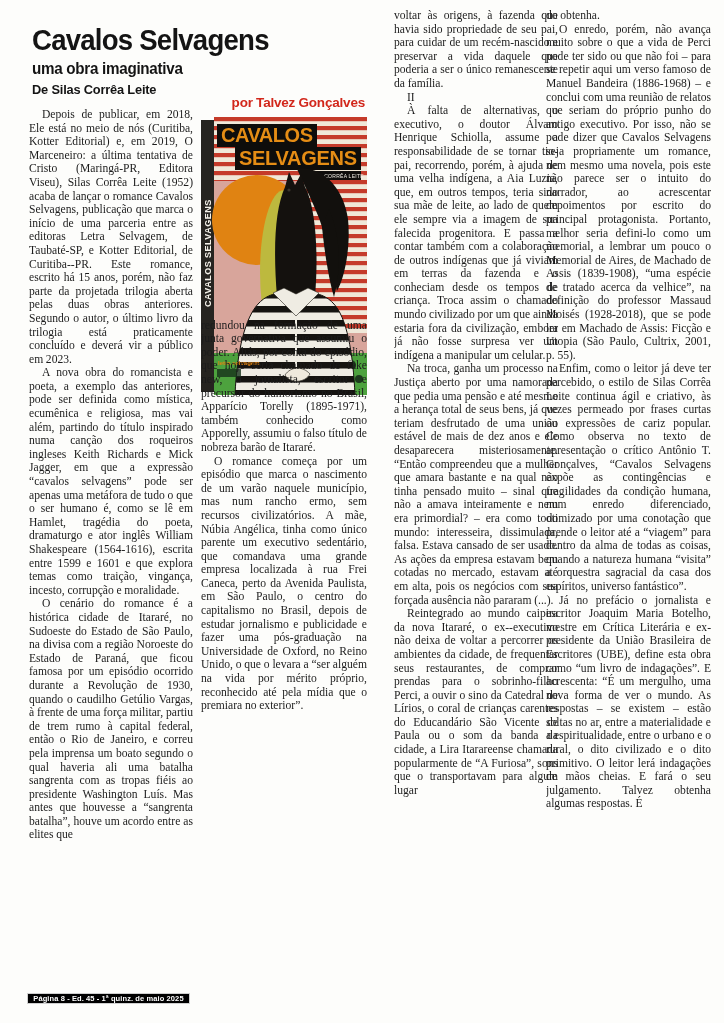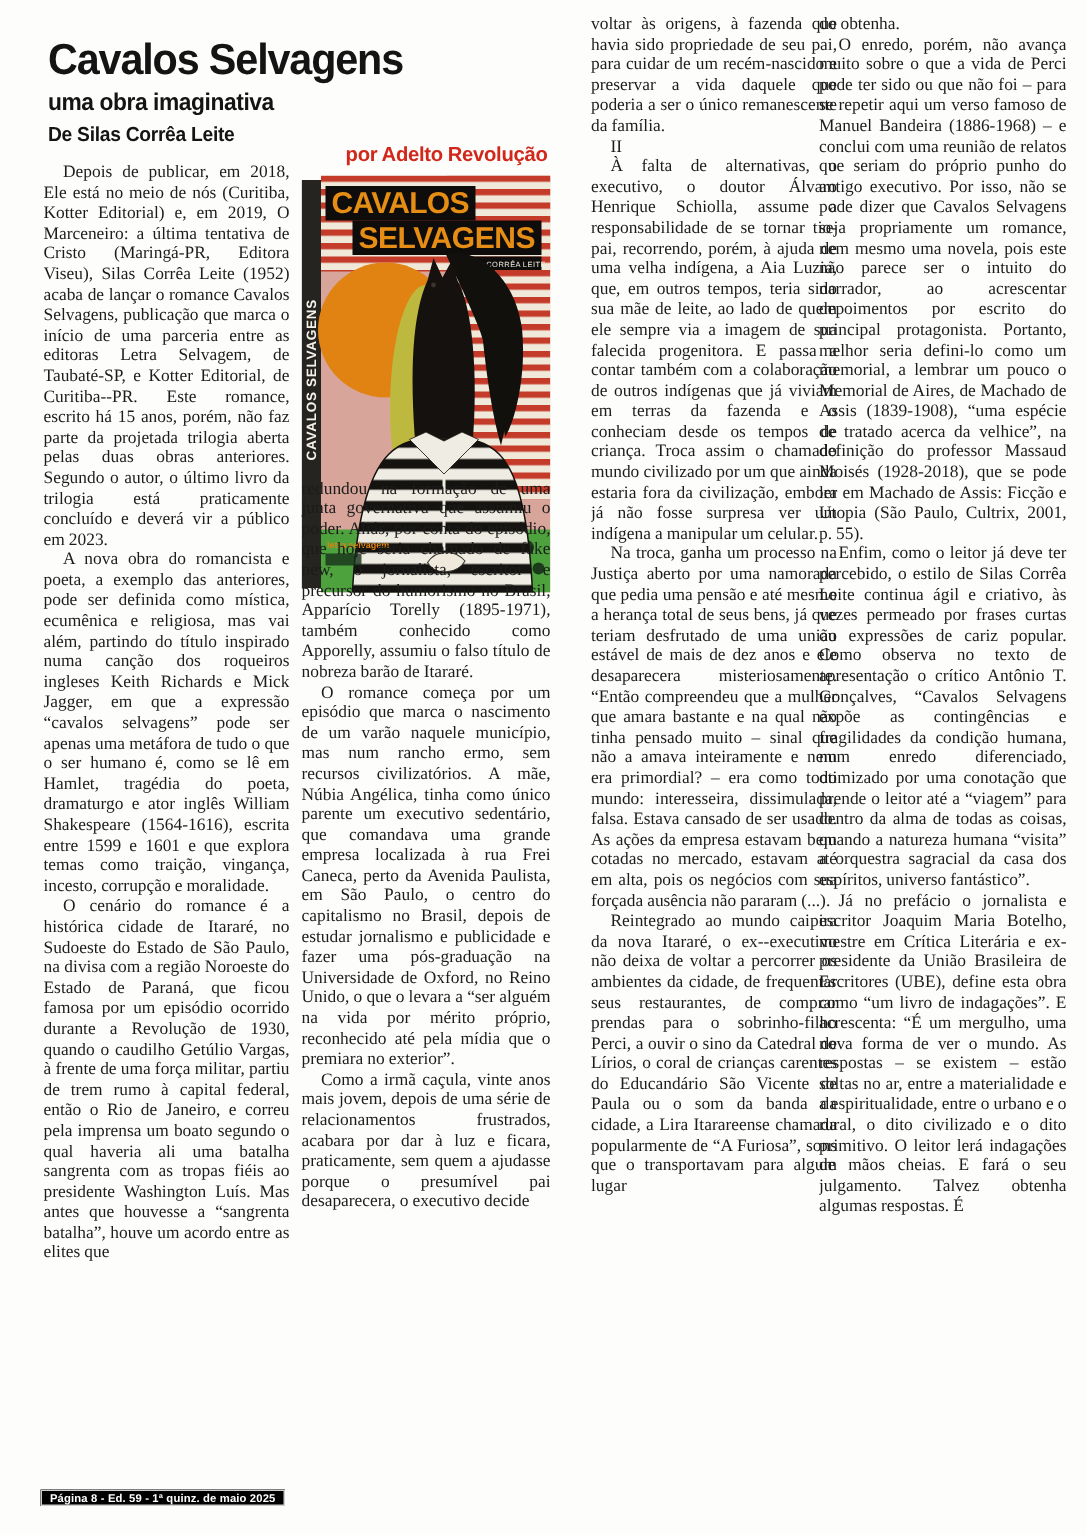--- a/index.html
+++ b/index.html
@@ -51,21 +51,21 @@
   <div class="authorline">De Silas Corrêa Leite</div>
 </div>
 
 <div class="col col1">
   <p>Depois de publicar, em 2018, Ele está no meio de nós (Curitiba, Kotter Editorial) e, em 2019, O Marceneiro: a última tentativa de Cristo (Maringá-PR, Editora Viseu), Silas Corrêa Leite (1952) acaba de lançar o romance Cavalos Selvagens, publicação que marca o início de uma parceria entre as editoras Letra Selvagem, de Taubaté-SP, e Kotter Editorial, de Curitiba--PR. Este romance, escrito há 15 anos, porém, não faz parte da projetada trilogia aberta pelas duas obras anteriores. Segundo o autor, o último livro da trilogia está praticamente concluído e deverá vir a público em 2023.</p>
   <p>A nova obra do romancista e poeta, a exemplo das anteriores, pode ser definida como mística, ecumênica e religiosa, mas vai além, partindo do título inspirado numa canção dos roqueiros ingleses Keith Richards e Mick Jagger, em que a expressão “cavalos selvagens” pode ser apenas uma metáfora de tudo o que o ser humano é, como se lê em Hamlet, tragédia do poeta, dramaturgo e ator inglês William Shakespeare (1564-1616), escrita entre 1599 e 1601 e que explora temas como traição, vingança, incesto, corrupção e moralidade.</p>
   <p>O cenário do romance é a histórica cidade de Itararé, no Sudoeste do Estado de São Paulo, na divisa com a região Noroeste do Estado de Paraná, que ficou famosa por um episódio ocorrido durante a Revolução de 1930, quando o caudilho Getúlio Vargas, à frente de uma força militar, partiu de trem rumo à capital federal, então o Rio de Janeiro, e correu pela imprensa um boato segundo o qual haveria ali uma batalha sangrenta com as tropas fiéis ao presidente Washington Luís. Mas antes que houvesse a “sangrenta batalha”, houve um acordo entre as elites que</p>
 </div>
 
 <div class="col col2">
-  <div class="byline">por Adelto Revolução</div>
+  <div class="byline">por Talvez Gonçalves</div>
   <div class="cover-wrap">
     <svg viewBox="0 0 166 278" xmlns="http://www.w3.org/2000/svg">
       <defs>
         <pattern id="redstr" width="10" height="9" patternUnits="userSpaceOnUse">
           <rect width="10" height="9" fill="#f0e8d8"></rect>
           <rect width="10" height="4.2" y="0" fill="#c53b2a"></rect>
         </pattern>
         <pattern id="shirt" width="14" height="14" patternUnits="userSpaceOnUse">
           <rect width="14" height="14" fill="#efece3"></rect>
           <rect width="14" height="6.5" y="7" fill="#151310"></rect>
@@ -101,31 +101,30 @@
       <path d="M72,176 L95,199 L118,176 L107,171 L95,177 L83,171 Z" fill="#efece3" stroke="#232019" stroke-width="0.6"></path>
       <line x1="95" y1="199" x2="95" y2="250" stroke="#efece3" stroke-width="2"></line>
       <path d="M84,258 C90,249 102,249 109,257 C104,266 89,267 84,258 Z" fill="#efe9dc" stroke="#33302a" stroke-width="0.7"></path>
 
       <text x="17" y="248" font-family="Liberation Sans, sans-serif" font-size="6" font-weight="bold" fill="#e08312">letra selvagem</text>
       <rect x="16" y="252" width="24" height="8" fill="#16321a" opacity="0.8"></rect>
     </svg>
   </div>
   <p class="cont">redundou na formação de uma junta governativa que assumiu o poder. Aliás, por conta do episódio, que hoje seria chamado de fake new, o jornalista, escritor e precursor do humorismo no Brasil, Apparício Torelly (1895-1971), também conhecido como Apporelly, assumiu o falso título de nobreza barão de Itararé.</p>
   <p>O romance começa por um episódio que marca o nascimento de um varão naquele município, mas num rancho ermo, sem recursos civilizatórios. A mãe, Núbia Angélica, tinha como único parente um executivo sedentário, que comandava uma grande empresa localizada à rua Frei Caneca, perto da Avenida Paulista, em São Paulo, o centro do capitalismo no Brasil, depois de estudar jornalismo e publicidade e fazer uma pós-graduação na Universidade de Oxford, no Reino Unido, o que o levara a “ser alguém na vida por mérito próprio, reconhecido até pela mídia que o premiara no exterior”.</p>
-  <p>Como a irmã caçula, vinte anos mais jovem, depois de uma série de relacionamentos frustrados, acabara por dar à luz e ficara, praticamente, sem quem a ajudasse porque o presumível pai desaparecera, o executivo decide</p>
 </div>
 
 <div class="col col3">
   <p class="cont">voltar às origens, à fazenda que havia sido propriedade de seu pai, para cuidar de um recém-nascido e preservar a vida daquele que poderia a ser o único remanescente da família.</p>
   <p class="section">II</p>
   <p>À falta de alternativas, o executivo, o doutor Álvaro Henrique Schiolla, assume a responsabilidade de se tornar tio-pai, recorrendo, porém, à ajuda de uma velha indígena, a Aia Luzia, que, em outros tempos, teria sido sua mãe de leite, ao lado de quem ele sempre via a imagem de sua falecida progenitora. E passa a contar também com a colaboração de outros indígenas que já viviam em terras da fazenda e o conheciam desde os tempos de criança. Troca assim o chamado mundo civilizado por um que ainda estaria fora da civilização, embora já não fosse surpresa ver um indígena a manipular um celular.</p>
   <p>Na troca, ganha um processo na Justiça aberto por uma namorada que pedia uma pensão e até mesmo a herança total de seus bens, já que teriam desfrutado de uma união estável de mais de dez anos e ele desaparecera misteriosamente. “Então compreendeu que a mulher que amara bastante e na qual não tinha pensado muito – sinal que não a amava inteiramente e nem era primordial? – era como todo mundo: interesseira, dissimulada, falsa. Estava cansado de ser usado. As ações da empresa estavam bem cotadas no mercado, estavam até em alta, pois os negócios com sua forçada ausência não pararam (...).</p>
   <p>Reintegrado ao mundo caipira da nova Itararé, o ex--executivo não deixa de voltar a percorrer os ambientes da cidade, de frequentar seus restaurantes, de comprar prendas para o sobrinho-filho Perci, a ouvir o sino da Catedral de Lírios, o coral de crianças carentes do Educandário São Vicente de Paula ou o som da banda da cidade, a Lira Itarareense chamada popularmente de “A Furiosa”, sons que o transportavam para algum lugar</p>
 </div>
 
 <div class="col col4">
   <p class="cont">do obtenha.</p>
   <p>O enredo, porém, não avança muito sobre o que a vida de Perci pode ter sido ou que não foi – para se repetir aqui um verso famoso de Manuel Bandeira (1886-1968) – e conclui com uma reunião de relatos que seriam do próprio punho do antigo executivo. Por isso, não se pode dizer que Cavalos Selvagens seja propriamente um romance, nem mesmo uma novela, pois este não parece ser o intuito do narrador, ao acrescentar depoimentos por escrito do principal protagonista. Portanto, melhor seria defini-lo como um memorial, a lembrar um pouco o Memorial de Aires, de Machado de Assis (1839-1908), “uma espécie de tratado acerca da velhice”, na definição do professor Massaud Moisés (1928-2018), que se pode ler em Machado de Assis: Ficção e Utopia (São Paulo, Cultrix, 2001, p. 55).</p>
   <p>Enfim, como o leitor já deve ter percebido, o estilo de Silas Corrêa Leite continua ágil e criativo, às vezes permeado por frases curtas ou expressões de cariz popular. Como observa no texto de apresentação o crítico Antônio T. Gonçalves, “Cavalos Selvagens expõe as contingências e fragilidades da condição humana, num enredo diferenciado, otimizado por uma conotação que prende o leitor até a “viagem” para dentro da alma de todas as coisas, quando a natureza humana “visita” a orquestra sagracial da casa dos espíritos, universo fantástico”.</p>
   <p>Já no prefácio o jornalista e escritor Joaquim Maria Botelho, mestre em Crítica Literária e ex-presidente da União Brasileira de Escritores (UBE), define esta obra como “um livro de indagações”. E acrescenta: “É um mergulho, uma nova forma de ver o mundo. As respostas – se existem – estão soltas no ar, entre a materialidade e a espiritualidade, entre o urbano e o rural, o dito civilizado e o dito primitivo. O leitor lerá indagações de mãos cheias. E fará o seu julgamento. Talvez obtenha algumas respostas. É</p>
 </div>
 
-<div class="footer-bar">Página 8 - Ed. 59 - 1ª quinz. de maio 2025</div>
+<div class="footer-bar">Página 8 - Ed. 45 - 1ª quinz. de maio 2025</div>
 
 </body></html>

